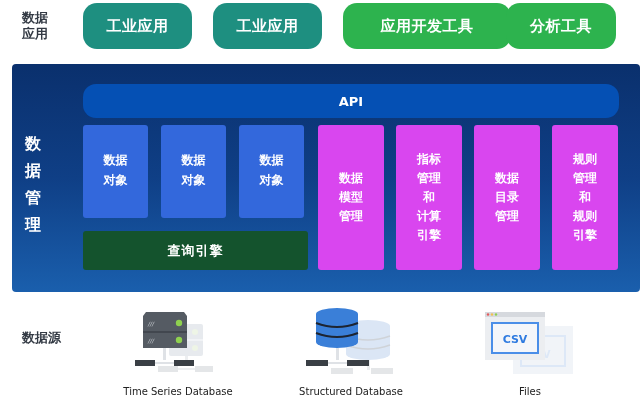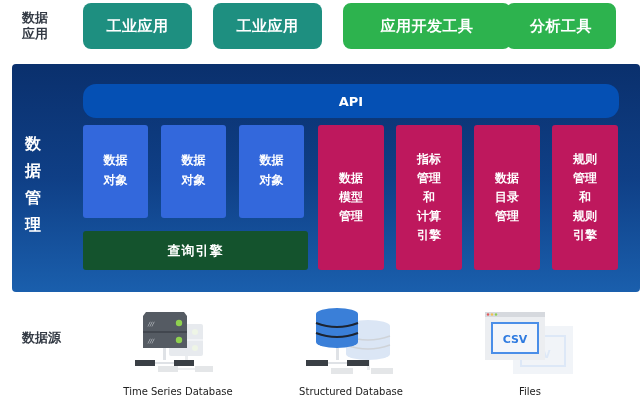--- a/index.html
+++ b/index.html
@@ -5,21 +5,21 @@
   * { box-sizing: border-box; margin: 0; padding: 0; }
   html, body { width: 640px; height: 405px; background: #ffffff; overflow: hidden; }
   body { position: relative; font-family: "DejaVu Sans", "Liberation Sans", sans-serif; }
 
   .abs { position: absolute; }
 
   
   .row-label { color: #333a44; font-weight: bold; font-size: 13px; line-height: 16px; }
   .top-label { left: 22px; top: 10px; width: 30px; }
   .app-btn {
-    position: absolute; top: 3px; height: 46px; border-radius: 8px;
+    position: absolute; top: 3px; height: 46px; border-radius: 14px;
     color: #fff; font-weight: bold; font-size: 15px;
     display: flex; align-items: center; justify-content: center; letter-spacing: 0.5px;
   }
   .teal { background: #1e8f80; }
   .green { background: #2db34e; }
 
   
   .panel {
     position: absolute; left: 12px; top: 64px; width: 628px; height: 228px;
     border-radius: 4px;
@@ -43,21 +43,21 @@
     padding-bottom: 4px;
   }
   .query-bar {
     position: absolute; left: 83px; top: 231px; width: 225px; height: 39px;
     background: #14532d; border-radius: 3px;
     color: #fff; font-weight: bold; font-size: 13px; letter-spacing: 1px;
     display: flex; align-items: center; justify-content: center;
   }
   .mgmt-box {
     position: absolute; top: 125px; width: 66px; height: 145px;
-    background: #be185d; border-radius: 3px;
+    background: #d946ef; border-radius: 3px;
     color: #fff; font-weight: bold; font-size: 12px; line-height: 19px;
     display: flex; align-items: center; justify-content: center; text-align: center;
   }
   .vtext { width: 30px; white-space: normal; word-break: break-all; }
 
   
   .src-label { left: 22px; top: 330px; }
   .src-caption {
     position: absolute; top: 386px; font-size: 10px; color: #222; text-align: center;
     width: 150px;

